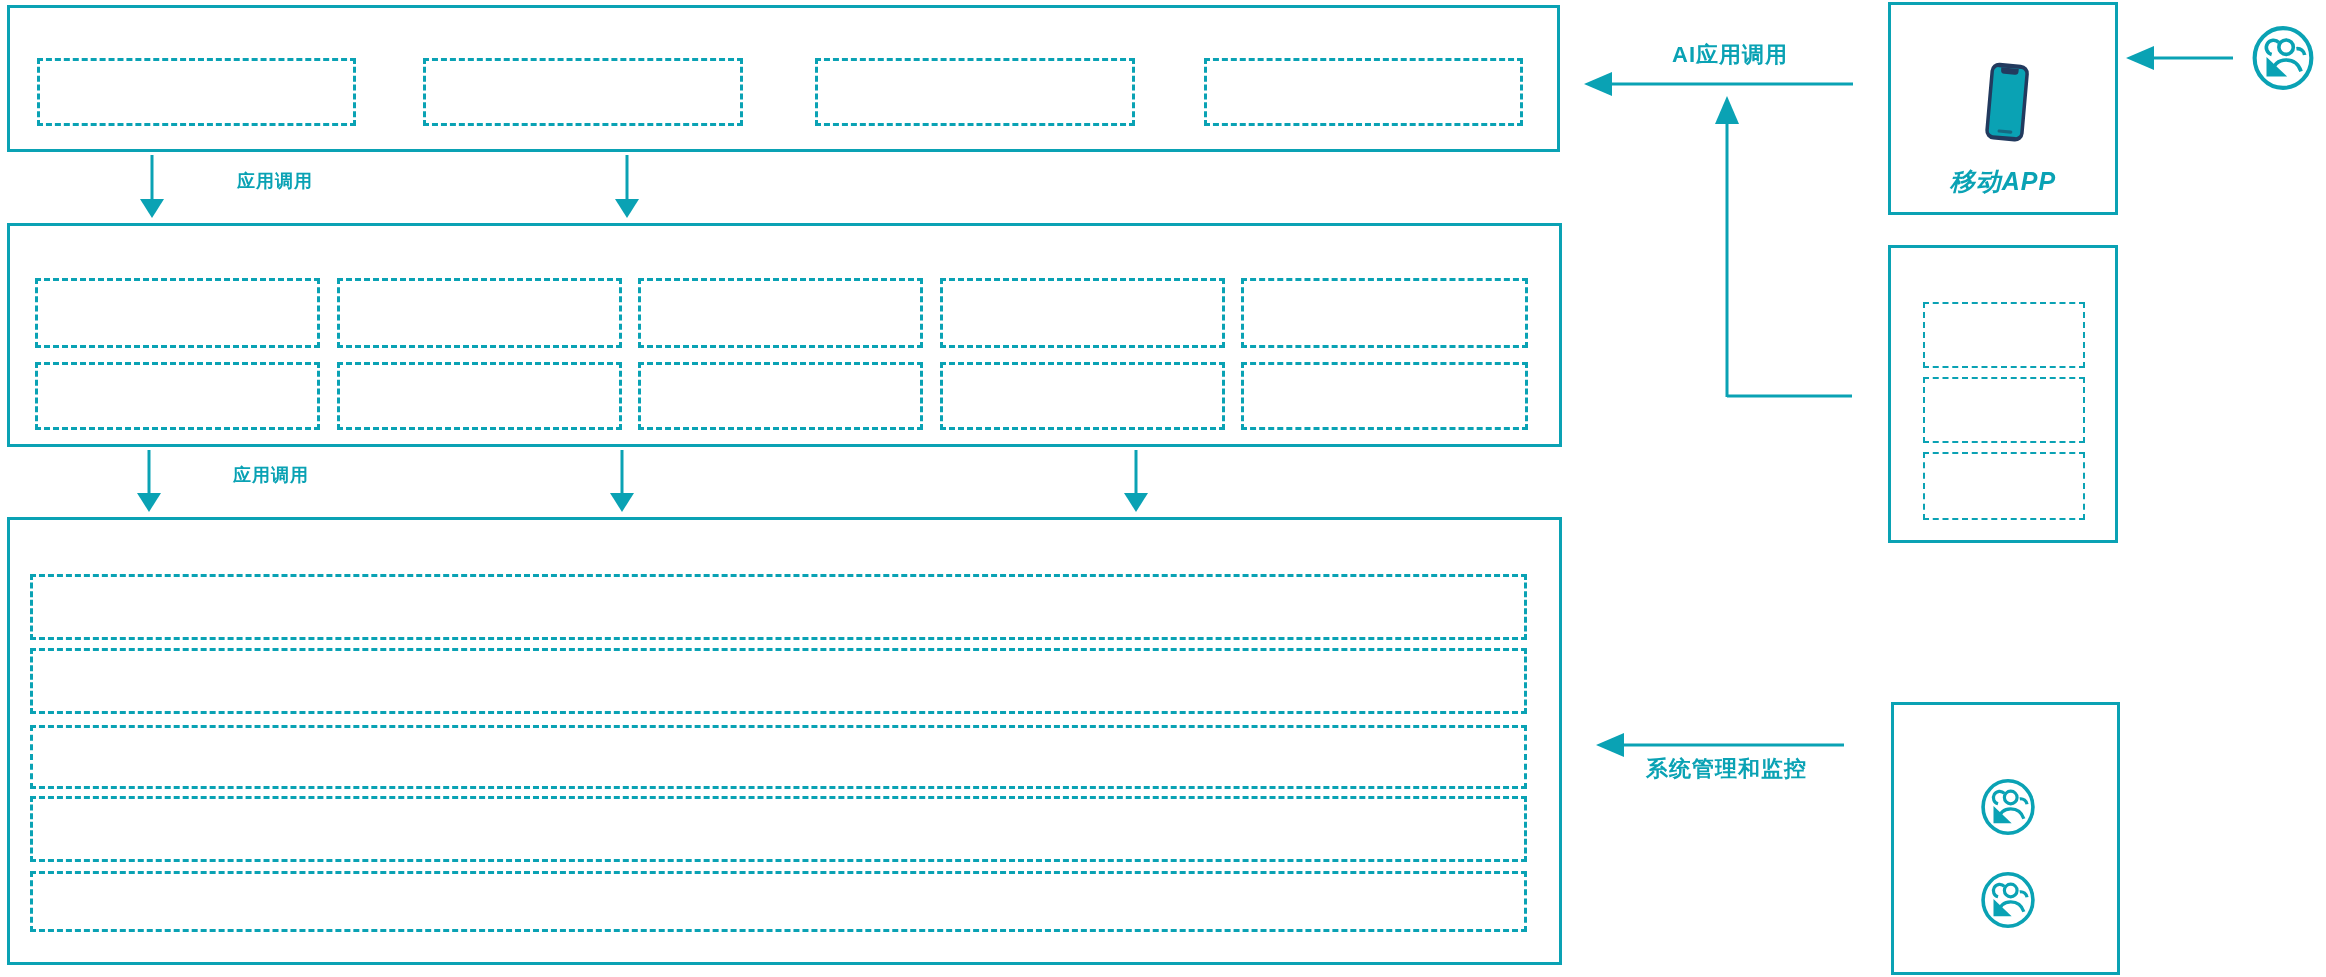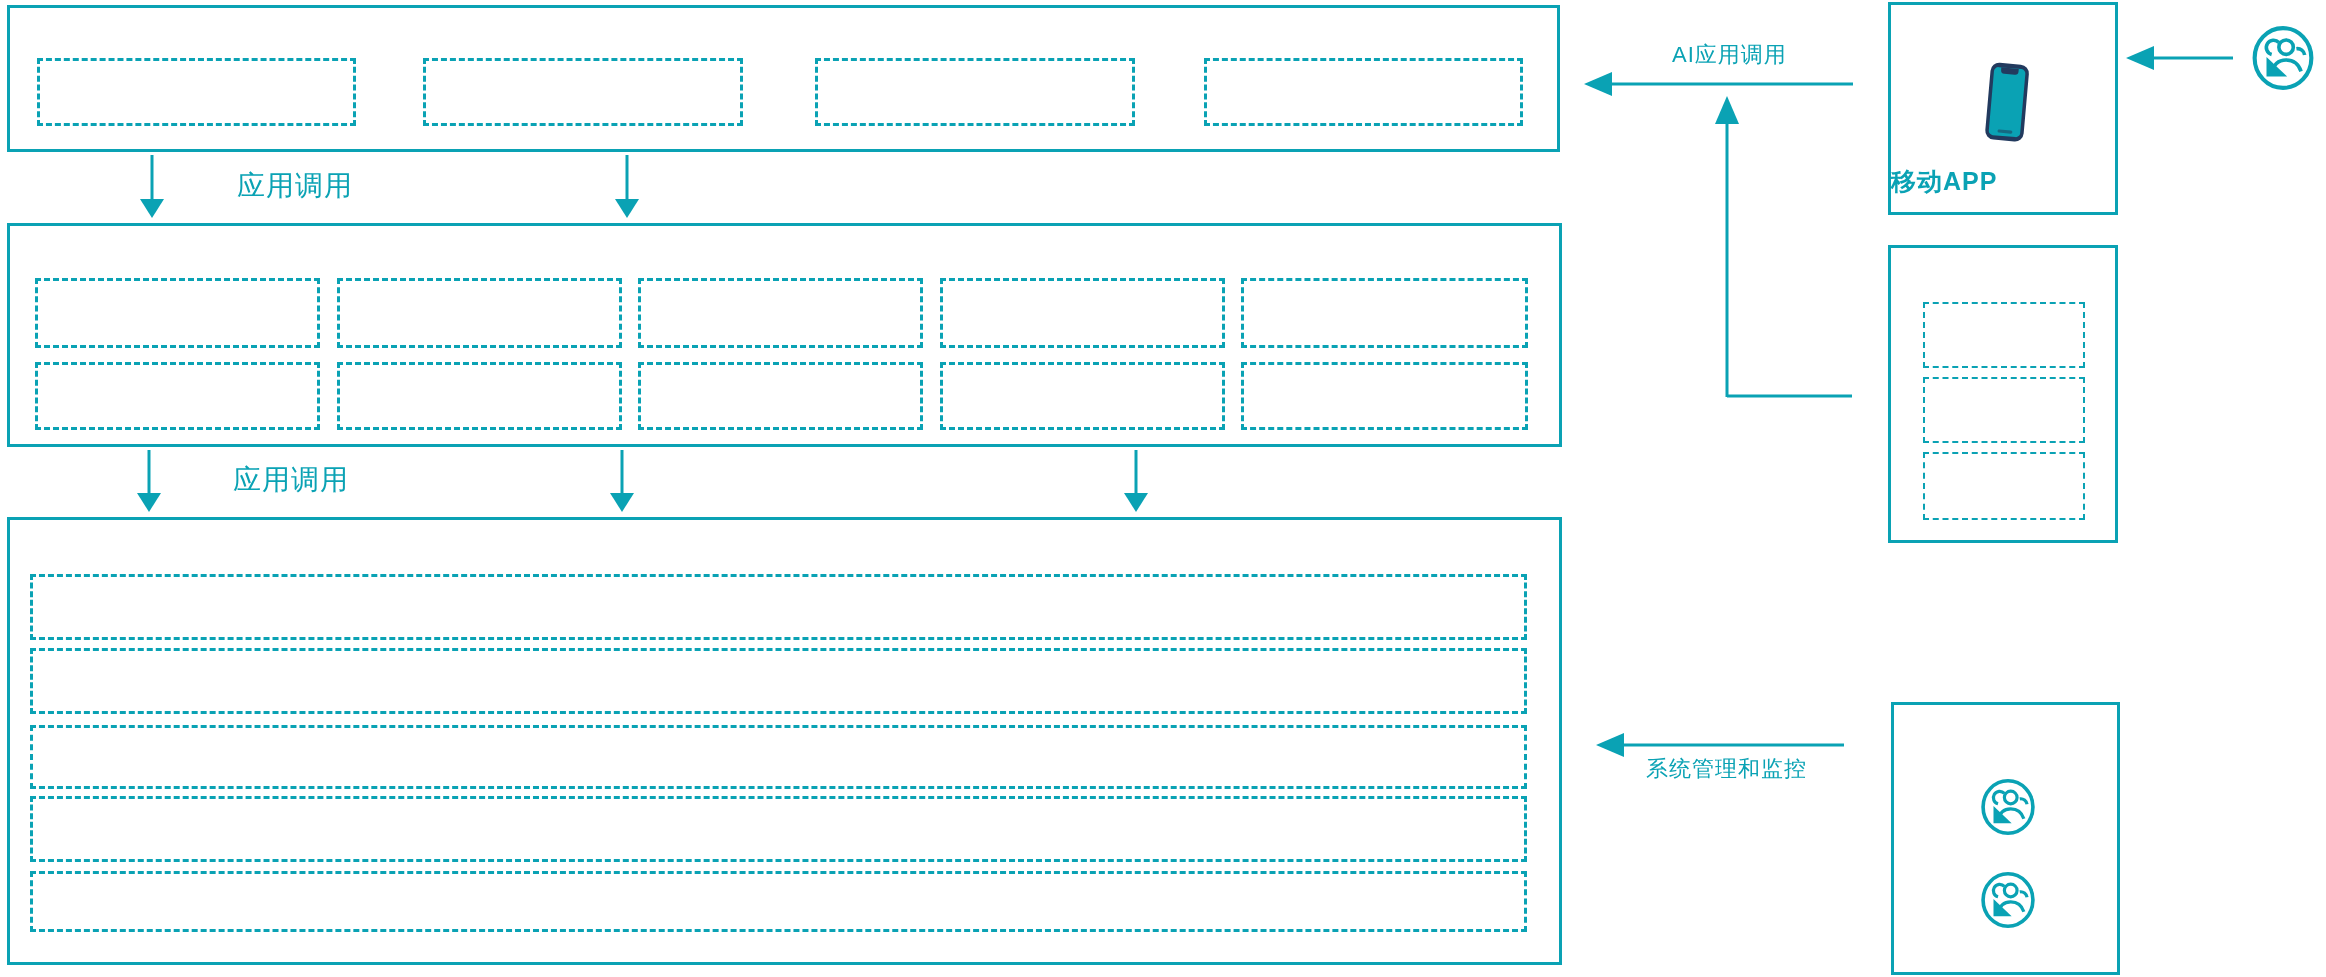--- a/index.html
+++ b/index.html
@@ -9,32 +9,32 @@
   }
   .canvas{position:absolute;left:0;top:0;width:2326px;height:977px;}
   .solid-box{
     position:absolute;border:3px solid var(--teal);background:#ffffff;box-sizing:border-box;
   }
   .dash-box{
     position:absolute;border:3px dashed var(--teal);background:#ffffff;box-sizing:border-box;
   }
   .dash-box.fine{border-width:2px;}
   .lbl{
-    position:absolute;color:var(--teal);font-weight:normal;font-size:22px;line-height:1;
+    position:absolute;color:var(--teal);font-weight:bold;font-size:22px;line-height:1;
     letter-spacing:1px;white-space:nowrap;text-align:center;
   }
-  .lbl.small{font-size:28px;}
+  .lbl.small{font-size:18px;}
   .connectors{position:absolute;left:0;top:0;pointer-events:none;}
   .connectors line{stroke:var(--teal);stroke-width:3px;}
   .connectors polygon{fill:var(--teal);stroke:none;}
   .icon-wrap{position:absolute;color:var(--teal);}
   .icon-wrap svg{display:block;width:100%;height:100%;}
   .mobile-label{
-    position:absolute;left:0;right:0;text-align:left;color:var(--teal);
-    font-weight:bold;font-size:25px;letter-spacing:1px;
+    position:absolute;left:0;right:0;text-align:center;color:var(--teal);
+    font-weight:bold;font-size:25px;letter-spacing:1px;font-style:italic;
   }
 </style>
 </head>
 <body>
 
 <div class="canvas" style="--teal:#0aa2b4;">
 
   <div class="solid-box" style="left:7px;top:5px;width:1553px;height:147px;">
     <div class="dash-box" style="left:27px;top:50px;width:319px;height:68px;"></div>
     <div class="dash-box" style="left:413px;top:50px;width:320px;height:68px;"></div>

